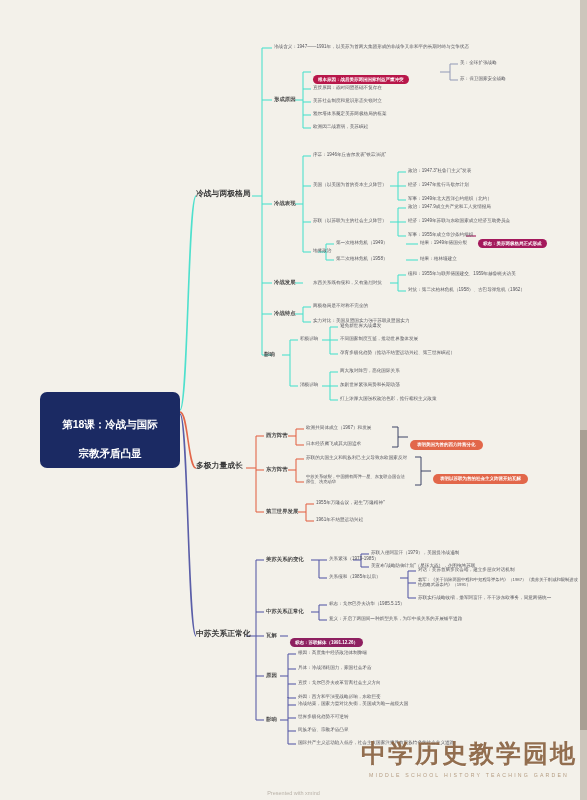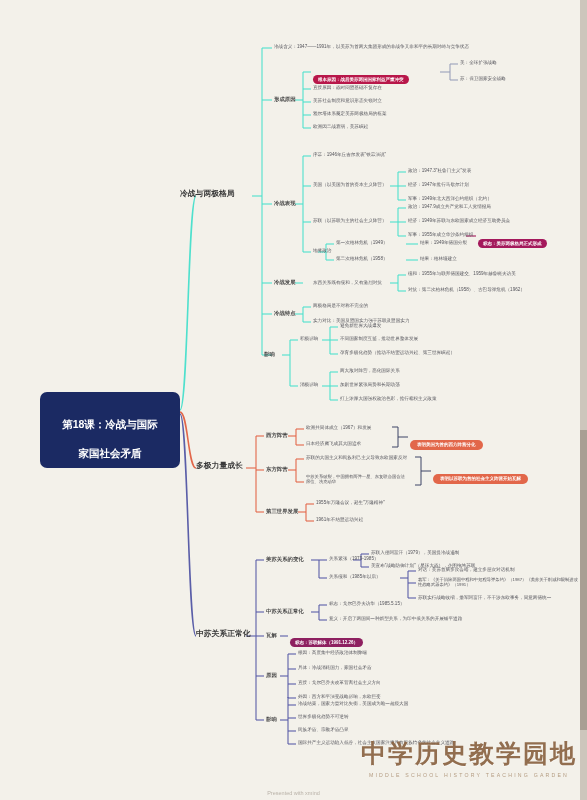--- a/index.html
+++ b/index.html
@@ -231,24 +231,24 @@
       <path d="M288 697 L288 744" stroke="#5a5ea8"></path>
       <path d="M288 705 L296 705" stroke="#5a5ea8"></path>
       <path d="M288 718 L296 718" stroke="#5a5ea8"></path>
       <path d="M288 731 L296 731" stroke="#5a5ea8"></path>
       <path d="M288 744 L296 744" stroke="#5a5ea8"></path>
     </g>
   </svg>
 
   <div class="node central">
     <span class="l2">第18课：冷战与国际</span>
-    <span class="l2">家国社会矛盾</span>
+    <span class="l2">宗教矛盾凸显</span>
   </div>
 
-  <div class="node main" style="left:180px;top:190px;">冷战与两极格局</div>
+  <div class="node main" style="left:196px;top:190px;">冷战与两极格局</div>
   <div class="node main" style="left:196px;top:462px;">多极力量成长</div>
   <div class="node main" style="left:196px;top:630px;">中苏关系正常化</div>
 
   <div class="node leaf" style="left:274px;top:44px;">冷战含义：1947——1991年，以美苏为首两大集团形成的非战争又非和平的长期对峙与竞争状态</div>
 
   <div class="node lvl2" style="left:274px;top:96px;">形成原因</div>
   <div class="node" style="left:313px;top:67px;"><span class="pill crimson">根本原因：战后美苏两国国家利益严重冲突</span></div>
   <div class="node leaf" style="left:460px;top:60px;">美：全球扩张战略</div>
   <div class="node leaf" style="left:460px;top:76px;">苏：保卫国家安全战略</div>
   <div class="node leaf" style="left:313px;top:85px;">直接原因：战时同盟基础不复存在</div>

